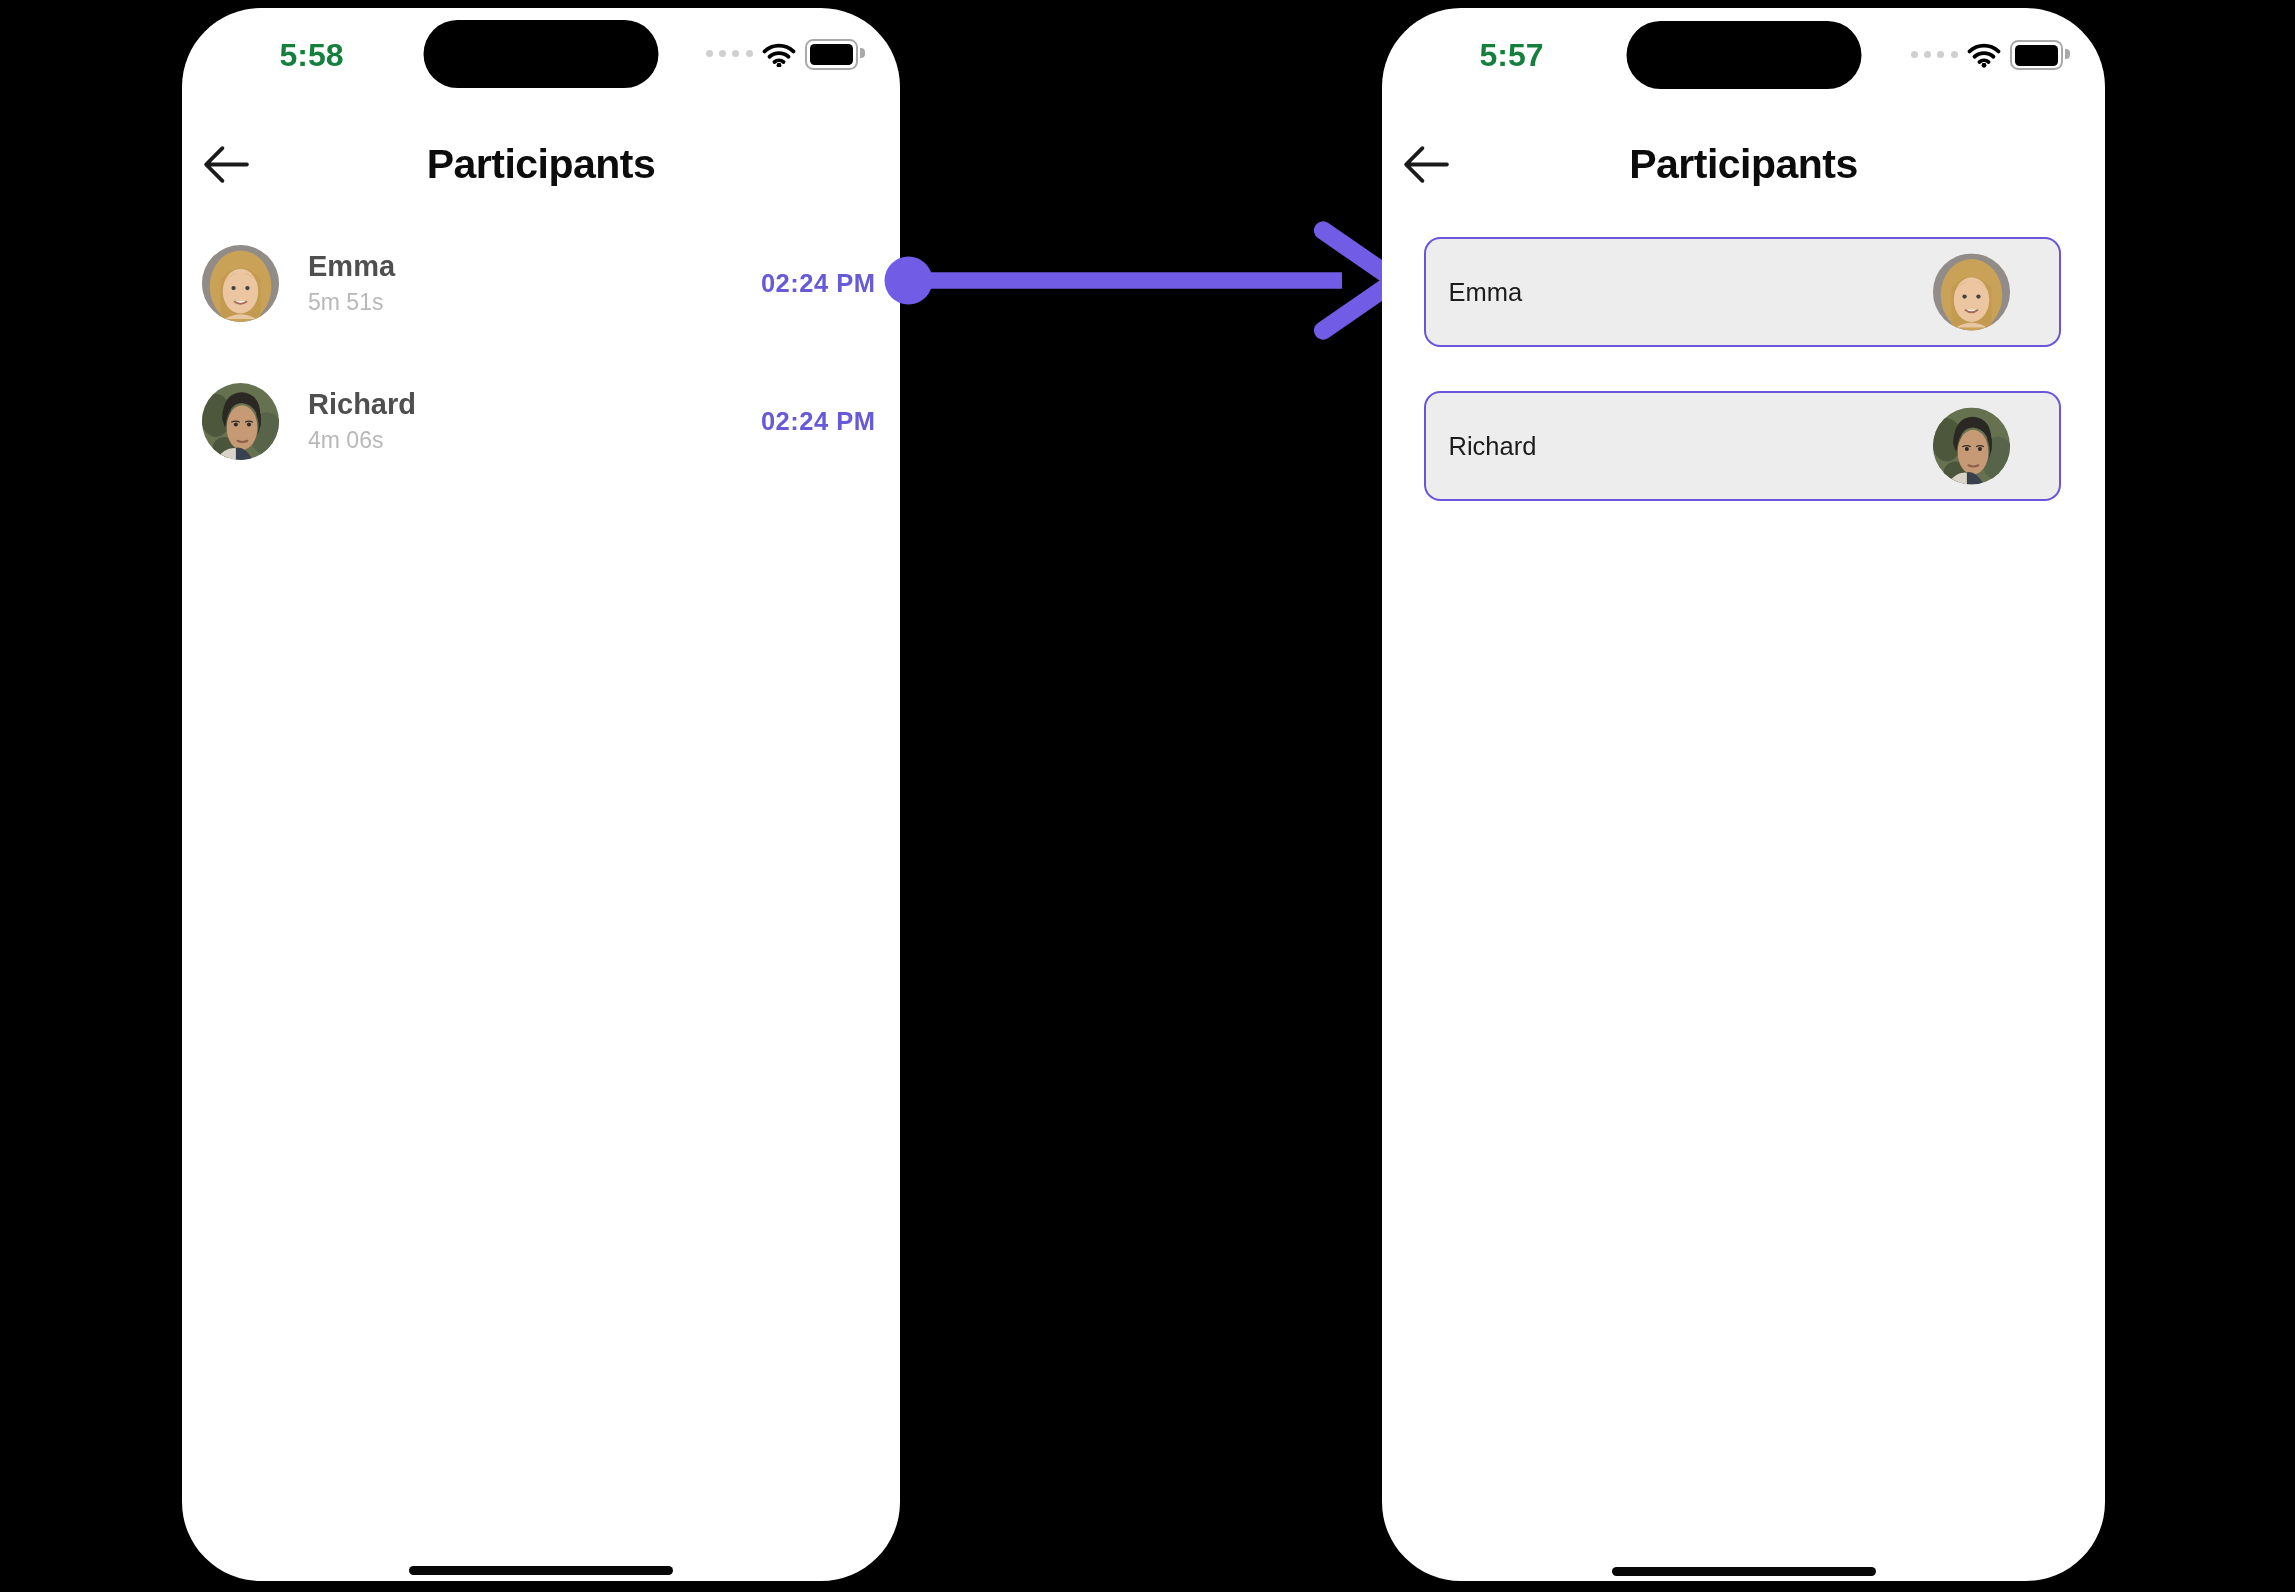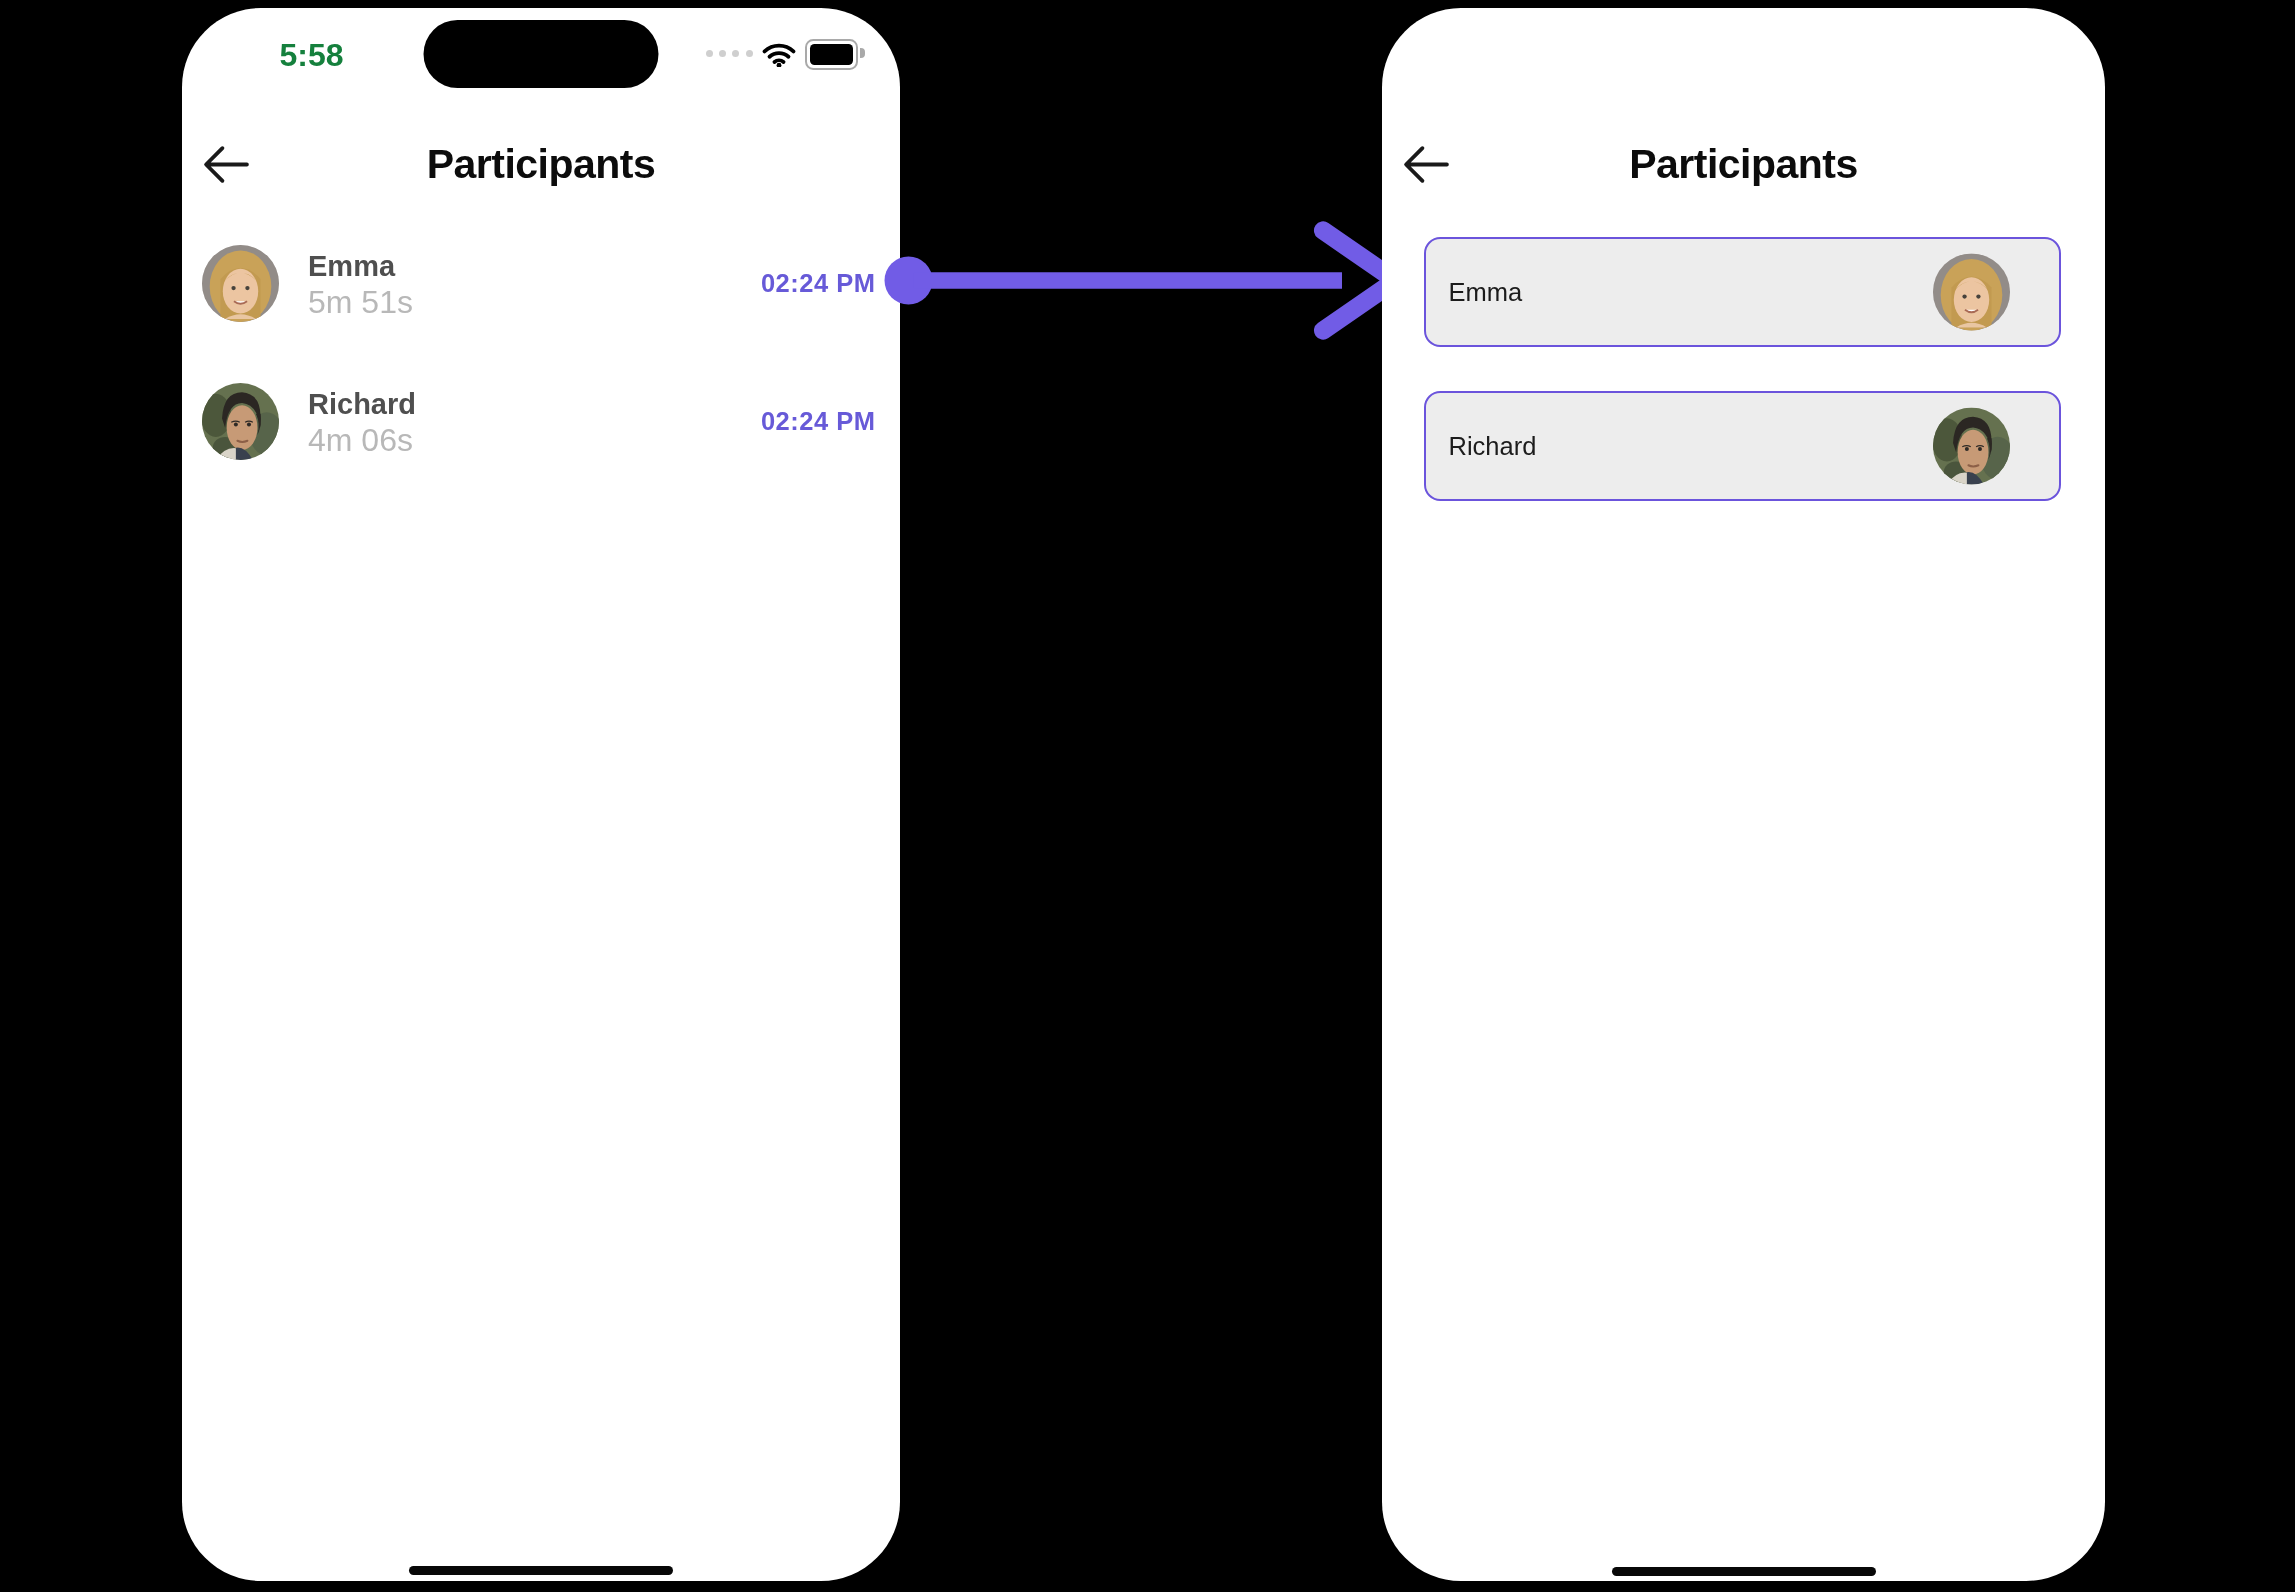--- a/index.html
+++ b/index.html
@@ -58,21 +58,21 @@
     color: #0c0c0c; line-height: 49px; letter-spacing: -0.5px;
   }
 
   
   .plist { position: absolute; left: 20px; right: 24.5px; top: 237px; list-style: none; margin: 0; padding: 0; }
   .prow { display: flex; align-items: center; height: 77px; margin-bottom: 61px; }
   .avatar { width: 77px; height: 77px; border-radius: 50%; overflow: hidden; flex: 0 0 auto; }
   .avatar svg { display: block; width: 100%; height: 100%; }
   .ptext { margin-left: 29px; display: flex; flex-direction: column; gap: 8.2px; }
   .pname { font-size: 29px; font-weight: 700; color: var(--name-gray, #4f4f4f); line-height: 30px; }
-  .pdur  { font-size: 32px; font-weight: 400; color: var(--dur-gray, #b8b8b8); line-height: 26.5px; }
+  .pdur  { font-size: 23px; font-weight: 400; color: var(--dur-gray, #b8b8b8); line-height: 26.5px; }
   .ptime { margin-left: auto; font-size: 25.5px; font-weight: 700; color: var(--ts-purple, #675ad8); letter-spacing: 0.5px; }
 
   
   .card {
     position: absolute; left: 42px; width: 637px; height: 110px;
     background: var(--card-bg, #ededed);
     border: 2px solid var(--card-border, #6b54dc);
     border-radius: 16.3px;
     display: flex; align-items: center;
     box-sizing: border-box;
@@ -190,20 +190,43 @@
   </section>
 
   <svg class="arrow" width="546" height="153" viewBox="0 0 1070 300">
     <circle cx="85" cy="150" r="47" style="fill: var(--accent, #715CE6)"></circle>
     <line x1="95" y1="150" x2="935" y2="150" style="stroke: var(--accent, #715CE6)" stroke-width="32"></line>
     <path d="M898 52 L1040 150 L898 248" fill="none" style="stroke: var(--accent, #715CE6)" stroke-width="36" stroke-linecap="round" stroke-linejoin="round"></path>
   </svg>
 
   <section class="phone right">
 
+    <div class="statusbar">
+      <span class="sb-time">5:57</span>
+      <div class="island"></div>
+      <div class="sicons">
+        <span class="cell-dots">
+            <i></i>
+            <i></i>
+            <i></i>
+            <i></i>
+          </span>
+        <span class="wifi">
+          <svg width="34" height="25.5" viewBox="0 0 24 18">
+            <path d="M1.8 6.6 A15 15 0 0 1 22.2 6.6" fill="none" stroke="#000" stroke-width="2.7" stroke-linecap="round"></path>
+            <path d="M5.3 10.4 A10 10 0 0 1 18.7 10.4" fill="none" stroke="#000" stroke-width="2.7" stroke-linecap="round"></path>
+            <path d="M8.8 14.1 A5 5 0 0 1 15.2 14.1" fill="none" stroke="#000" stroke-width="2.7" stroke-linecap="round"></path>
+            <circle cx="12" cy="16.4" r="1.7" fill="#000"></circle>
+          </svg>
+        </span>
+        <span class="battery">
+            <span class="fill"></span>
+          </span>
+      </div>
+    </div>
 
     <div class="header">
       <button class="back">
         <span>
           <svg width="49" height="47" viewBox="0 0 96 92">
             <path d="M88 46 H10 M40 14 L8 46 L40 78" fill="none" stroke="#1a1a1a" stroke-width="7.5" stroke-linecap="round" stroke-linejoin="round"></path>
           </svg>
         </span>
       </button>
       <h1 class="title">Participants</h1>

